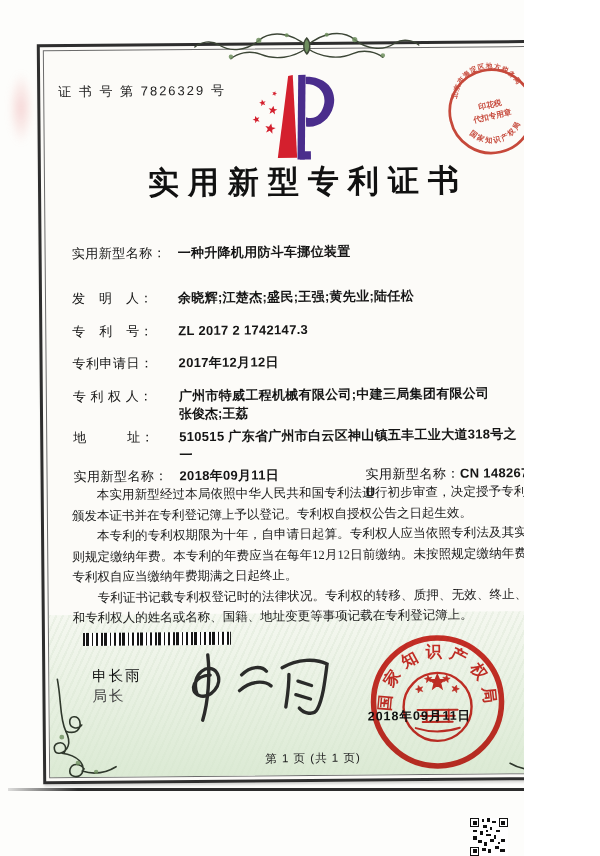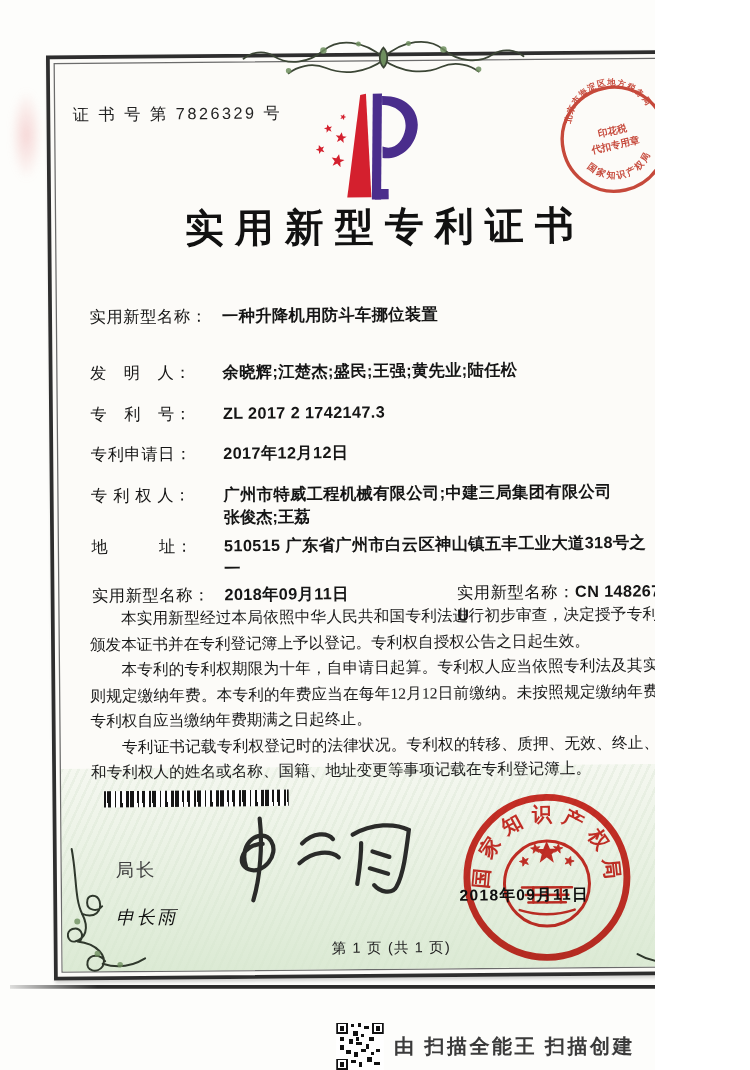--- a/index.html
+++ b/index.html
@@ -40,21 +40,21 @@
   .bodytext{position:absolute;left:28px;top:438px;width:480px;
             font-family:"Liberation Serif",serif;font-size:12.5px;line-height:20.5px;
             text-align:justify;color:#1a1a1a;}
   .bodytext p{margin:0;text-indent:2em;}
 
   .barcode{position:absolute;left:38px;top:586px;width:148px;height:13px;
      background:repeating-linear-gradient(90deg,#161616 0 2px,#fff 2px 3px,#161616 3px 6px,
        #fff 6px 9px,#161616 9px 10px,#fff 10px 13px,#161616 13px 15px,#fff 15px 18px);}
 
   .director{position:absolute;left:47px;top:624px;font-size:14.5px;letter-spacing:2px;color:#404040;margin-top:16px;}
-  .director-name{position:absolute;left:47px;top:678px;font-size:14.5px;letter-spacing:2px;color:#111;font-style:italic;}
+  .director-name{position:absolute;left:47px;top:620px;font-size:14.5px;letter-spacing:2px;color:#111;}
   .signature{position:absolute;left:126px;top:600px;width:170px;height:90px;}
 
   .seal{position:absolute;left:315px;top:581px;width:154px;height:154px;mix-blend-mode:multiply;opacity:.95;}
   .sealdate{position:absolute;left:322px;top:664px;font-size:12.5px;font-weight:bold;
             letter-spacing:1px;color:#101010;z-index:6;}
 
   .pagefoot{position:absolute;left:0;top:706px;width:100%;text-align:center;
             font-size:11.5px;letter-spacing:1px;color:#222;}
 
   .corner{position:absolute;z-index:2;}
@@ -274,16 +274,15 @@
           <rect x="11" y="18" width="2" height="3"></rect>
           <rect x="15" y="16" width="3" height="2"></rect>
         <rect x="9" y="23" width="3" height="2"></rect>
           <rect x="14" y="24" width="2" height="3"></rect>
           <rect x="19" y="21" width="3" height="3"></rect>
         <rect x="23" y="24" width="4" height="2"></rect>
           <rect x="12" y="9" width="2" height="2"></rect>
           <rect x="21" y="18" width="2" height="2"></rect>
       </g>
     </svg>
-    <span class="credit-text">由 扫描全能王 扫描创建</span>
   </div>
 
 </div>
 
 </body></html>

